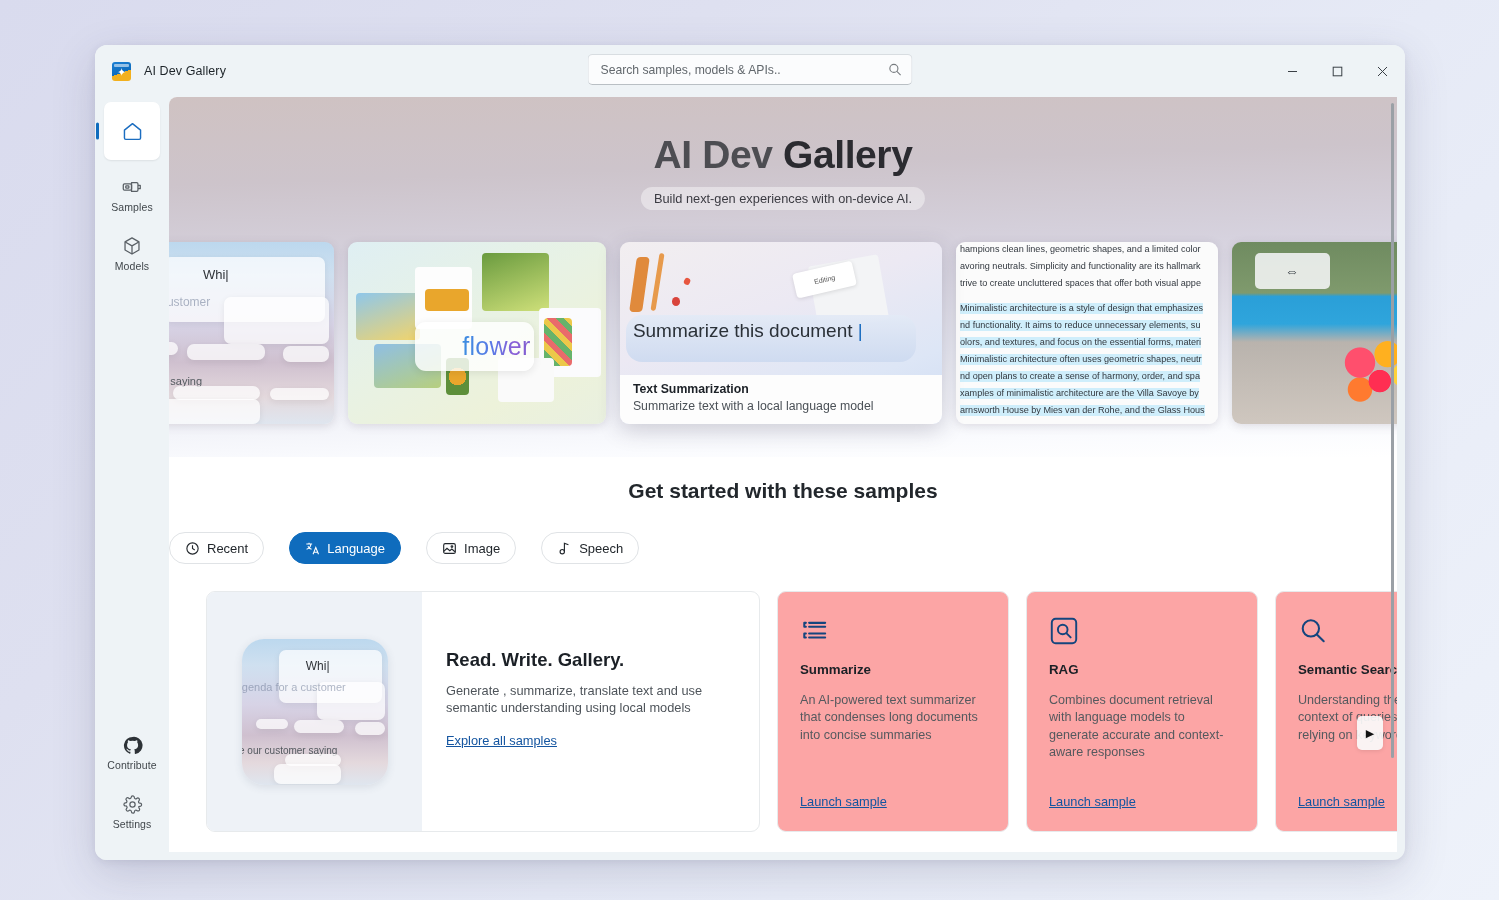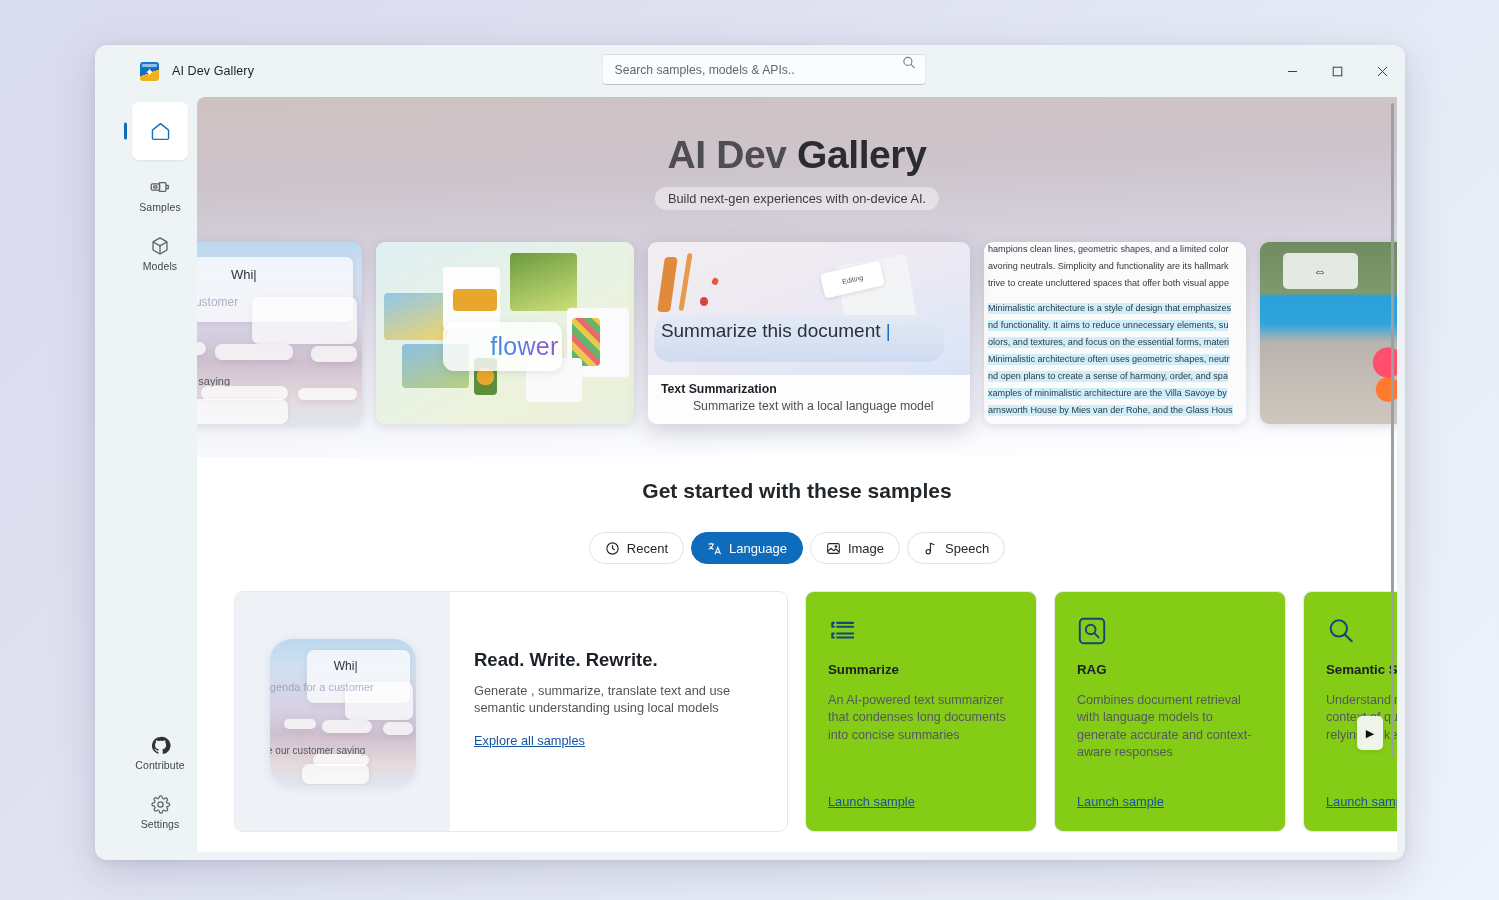--- a/index.html
+++ b/index.html
@@ -14,21 +14,21 @@
 
   
   #app-window {
     position: absolute;
     left: 95px; top: 45px;
     width: 1310px; height: 815px;
     border-radius: 12px;
     background: #eef3f6;
     box-shadow: 0 14px 44px rgba(60,60,100,.18), 0 2px 8px rgba(60,60,100,.10);
     overflow: hidden;
-    display: flex; flex-direction: column; padding-left: 28px;
+    display: flex; flex-direction: column;
   }
 
   
   #titlebar {
     height: 52px; flex: 0 0 52px;
     background: #eef3f6;
     display: flex; align-items: center;
     position: relative;
   }
   .tb-left { display: flex; align-items: center; gap: 13px; padding-left: 17px; }
@@ -50,21 +50,21 @@
   #search-wrap {
     position: absolute; left: 50%; transform: translateX(-50%);
     top: 9px; width: 325px; height: 31px;
   }
   #search-box {
     width: 100%; height: 100%;
     background: #fbfcfd;
     border: 1px solid #d8dde1;
     border-bottom-color: #b9bfc4;
     border-radius: 5px;
-    display: flex; 
+    display: flex; align-items: center;
     padding: 0 9px 0 12px;
   }
   #search-input {
     flex: 1; border: 0; outline: none; background: transparent;
     font-family: inherit; font-size: 12.2px; color: #5c6166;
   }
   #search-input::placeholder { color: #62686d; }
   .search-icon { width: 15px; height: 15px; flex: 0 0 15px; opacity: .75; }
 
   .win-controls { position: absolute; right: 0; top: 0; height: 52px; display: flex; }
@@ -183,21 +183,21 @@
   }
   .sum-txt {
     position: absolute; left: 4%; top: 43%;
     font-size: 19px; color: #2b3138;
   }
   .sum-drop {
     position: absolute; left: 0; bottom: 0; width: 100%; height: 27%;
     background: #fdfdfd;
   }
   .sum-drop .t1 { position: absolute; left: 4%; top: 14%; font-size: 12.3px; font-weight: 700; color: #1c2127; }
-  .sum-drop .t2 { position: absolute; left: 4%; top: 50%; font-size: 12.3px; color: #4b5157; margin-left: 32px; }
+  .sum-drop .t2 { position: absolute; left: 4%; top: 50%; font-size: 12.3px; color: #4b5157; }
   .tag-edit {
     position: absolute; left: 54%; top: 14%; width: 19%; height: 14%;
     background: #fff; border-radius: 4px; transform: rotate(-13deg);
     box-shadow: 0 1px 4px rgba(0,0,0,.12);
     font-size: 7px; color: #555; display: flex; align-items: center; justify-content: center;
   }
 
   
   .shot-doc { position: absolute; inset: 0; background: #fbfbfb; }
   .doc-line { position: absolute; left: 4px; height: 11px; font-size: 9.1px; color: #32383f; white-space: nowrap; }
@@ -217,37 +217,37 @@
   .pool-chip {
     position: absolute; left: 9%; top: 6%; width: 30%; height: 20%;
     background: rgba(248,248,250,.85); border-radius: 5px;
     display: flex; align-items: center; justify-content: center;
     color: #3c4249; font-size: 14px;
   }
 
   
   #samples-section { padding-top: 22px; }
   #section-title { text-align: center; font-size: 21px; font-weight: 700; color: #22272c; }
-  #tabs { margin-top: 29px; display: flex; justify-content: center; gap: 7px; }
+  #tabs { margin-top: 29px; display: flex; justify-content: flex-start; gap: 25px; }
   .tab {
     height: 32px; border-radius: 16px; padding: 0 15px;
     display: flex; align-items: center; gap: 7px;
     border: 1px solid #e0e3e6; background: #fff;
     font-size: 13px; color: #22272c; cursor: default;
   }
   .tab.active { background: #0f6cbd; border-color: #0f6cbd; color: #fff; }
   .tab svg { display: block; }
 
   
   #cards {
     margin-top: 27px; padding-left: 37px;
     display: flex; gap: 17px; align-items: stretch;
   }
   .card {
-    background: #84cc16; border: 1px solid #e7eaec; border-radius: 9px;
+    background: #fca5a5; border: 1px solid #e7eaec; border-radius: 9px;
     position: relative; height: 241px; flex: 0 0 auto;
   }
   .card.featured {
     width: 554px; display: flex; align-items: stretch; padding: 0;
     background: #fff; overflow: hidden;
   }
   .feat-thumb {
     flex: 0 0 215px; background: #eef2f7;
     display: flex; align-items: center; justify-content: center;
   }
@@ -509,21 +509,21 @@
                     <div class="txt" style="left:-4%;top:73%;font-size:10px;color:#53595f">re our customer saying</div>
                     <div class="panel" style="left:10%;top:55%;width:22%;height:7%"></div>
                     <div class="panel" style="left:36%;top:56%;width:34%;height:9%"></div>
                     <div class="panel" style="left:78%;top:57%;width:20%;height:9%"></div>
                     <div class="panel" style="left:30%;top:79%;width:38%;height:8%"></div>
                     <div class="panel" style="left:22%;top:86%;width:46%;height:14%"></div>
                   </div>
                 </div>
               </div>
               <div class="feat-body">
-                <div class="feat-title">Read. Write. Rewrite.</div>
+                <div class="feat-title">Read. Write. Gallery.</div>
                 <div class="feat-desc">Generate , summarize, translate text and use semantic understanding using local models</div>
                 <div class="feat-link">Explore all samples</div>
               </div>
             </div>
 
             <div class="card sample">
               <div class="s-icon">
                 <svg width="30" height="30" viewBox="0 0 28 28" fill="none" stroke="#14457e" stroke-width="1.9" stroke-linecap="round">
                   <path d="M4 6.4h1.5M4 6.4v3.6M4 10h1.5"></path>
                   <path d="M8.5 6.4h15M8.5 10h15"></path>

